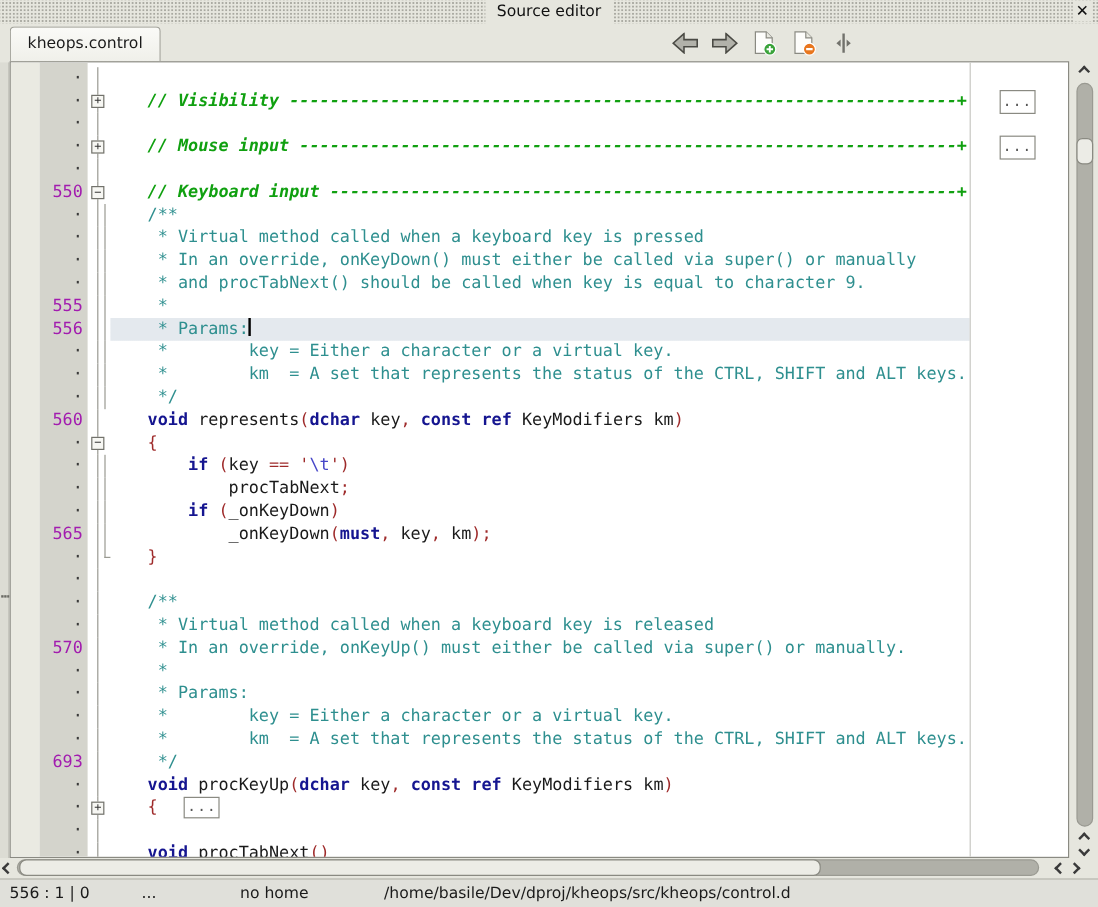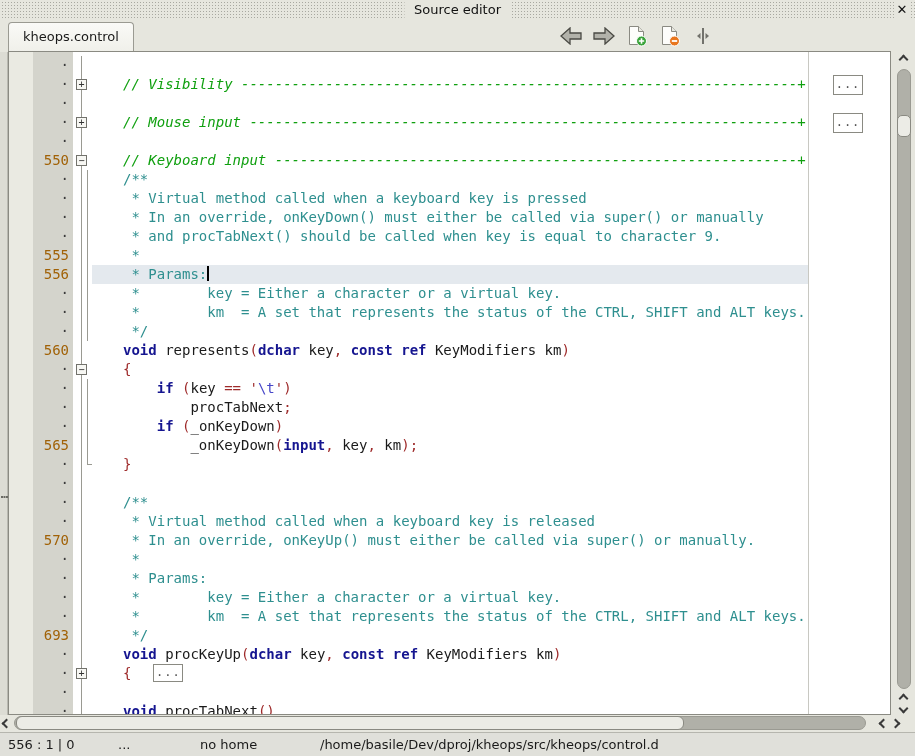--- a/index.html
+++ b/index.html
@@ -56,21 +56,21 @@
   .editor-frame::after {
     content:""; position:absolute; left:799px; top:0; bottom:0; width:1px;
     background:var(--ruler,#c8c8c2); pointer-events:none;
   }
   .col-margin { position:absolute; left:0; top:0; bottom:0; width:24px; background:#eaeae2; }
   .col-ln     { position:absolute; left:24px; top:0; bottom:0; width:40px; background:#d4d4cc; }
   .rows { position:absolute; left:0; top:0; right:0; bottom:0; padding-top:4px; }
   .crow { display:flex; height:19px; }
   .lncell {
     width:64px; flex:none; text-align:right; padding-right:4px;
-    font:14px/19px "DejaVu Sans Mono", monospace; color:#a16207;
+    font:14px/19px "DejaVu Sans Mono", monospace; color:#a21caf;
   }
   .lncell.dot { color:#3a3a3a; }
   .foldcell { width:19px; flex:none; position:relative; }
   .vl   { position:absolute; left:8px; top:0; bottom:0; width:1px; background:#9a9a92; }
   .vl-in{ left:14px; }
   .vl-half { position:absolute; left:14px; top:0; height:10px; width:1px; background:#9a9a92; }
   .hstub   { position:absolute; left:14px; top:9px; width:5px; height:1px; background:#9a9a92; }
   .fbox {
     position:absolute; left:3px; top:4px; width:11px; height:11px;
     border:1px solid #72726c; background:#f7f7f3;
@@ -82,21 +82,21 @@
     padding-left:31px;
   }
   .codecell.hl {
     background:linear-gradient(var(--hl,#e4e9ee), var(--hl,#e4e9ee)) no-repeat;
     background-size:716px 100%;
   }
   .t-k { color:var(--kw,#151590); font-weight:bold; }
   .t-p { color:var(--punct,#9e2a2a); }
   .t-s { color:var(--punct,#9e2a2a); }
   .t-e { color:var(--escape,#4646c8); }
-  .t-c { color:var(--comment,#10a010); font-style:italic; }
+  .t-c { color:var(--comment,#10a010); font-style:italic;font-weight:bold; }
   .t-d { color:var(--doc,#2e8f8f); }
   .t-n { color:var(--plain,#1a1a1a); }
   .caret { display:inline-block; width:2px; height:15px; background:#000; vertical-align:-2px; }
   .foldbox-inline {
     display:inline-block; margin-left:22px; width:30px; height:18px; line-height:15px;
     border:1px solid #8a8a82; background:#fff; color:#555; text-align:center;
     font-size:12px; letter-spacing:1px; vertical-align:top;
   }
   .foldbox-right {
     position:absolute; left:741px; top:0; width:30px; height:20px; line-height:17px;
@@ -355,21 +355,21 @@
           <span class="vl vl-in"></span>
         </div>
         <div class="codecell"><span class="t-n">    </span><span class="t-k">if</span><span class="t-n"> </span><span class="t-p">(</span><span class="t-n">_onKeyDown</span><span class="t-p">)</span></div>
       </div>
       <div class="crow">
         <div class="lncell">565</div>
         <div class="foldcell">
           <span class="vl"></span>
           <span class="vl vl-in"></span>
         </div>
-        <div class="codecell"><span class="t-n">        _onKeyDown</span><span class="t-p">(</span><span class="t-k">input</span><span class="t-p">,</span><span class="t-n"> key</span><span class="t-p">,</span><span class="t-n"> km</span><span class="t-p">);</span></div>
+        <div class="codecell"><span class="t-n">        _onKeyDown</span><span class="t-p">(</span><span class="t-k">must</span><span class="t-p">,</span><span class="t-n"> key</span><span class="t-p">,</span><span class="t-n"> km</span><span class="t-p">);</span></div>
       </div>
       <div class="crow">
         <div class="lncell dot">·</div>
         <div class="foldcell">
           <span class="vl"></span>
           <span class="vl-half"></span>
           <span class="hstub"></span>
         </div>
         <div class="codecell"><span class="t-p">}</span></div>
       </div>

